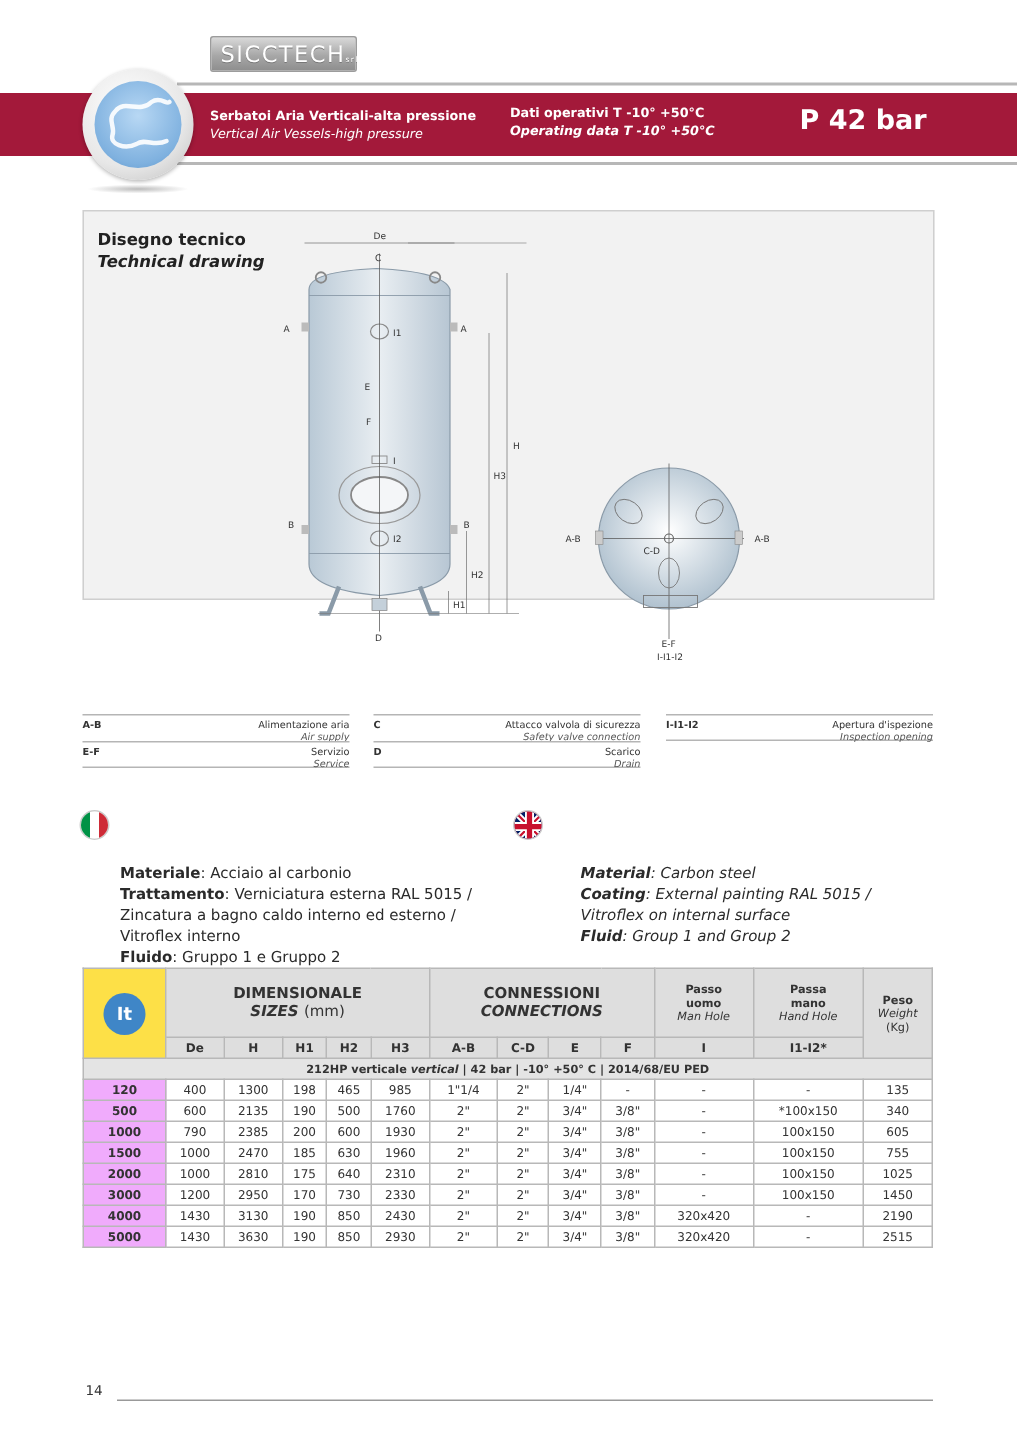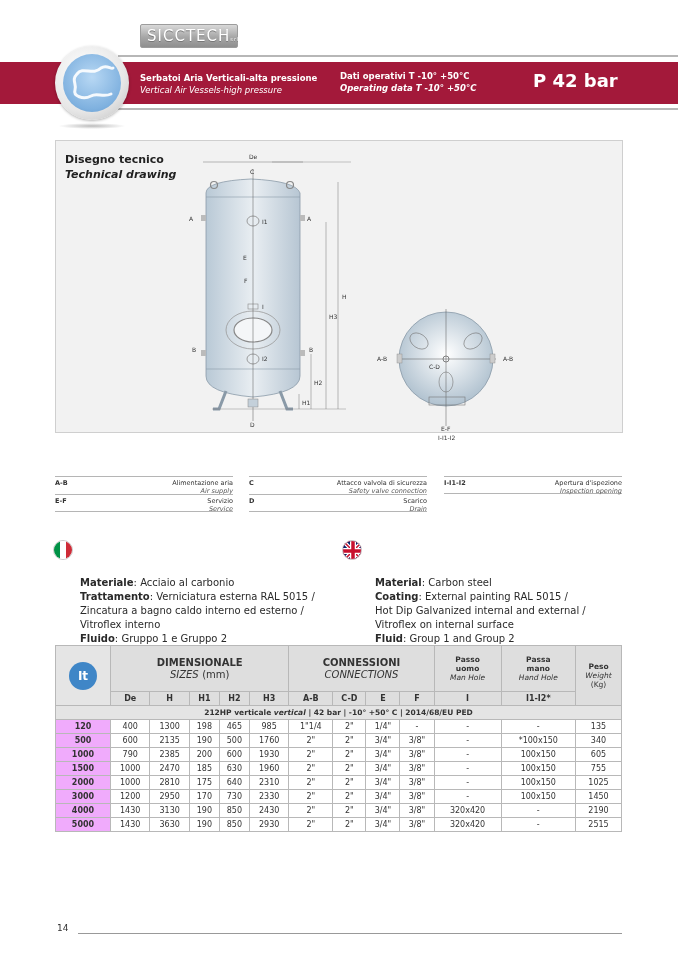--- a/index.html
+++ b/index.html
@@ -17,56 +17,56 @@
     background: radial-gradient(circle at 50% 40%, #b8d8f4 0%, #7fb1df 70%, #5b93c9 100%); }
   .circle svg { position: absolute; left: 8px; top: 8px; }
   .shadow { position: absolute; left: 58px; top: 123px; width: 68px; height: 6px; border-radius: 50%; background: radial-gradient(ellipse, #bbb 0%, rgba(255,255,255,0) 70%); }
   .band-text { position: absolute; color: #fff; font-size: 8.5px; line-height: 12px; }
   .band-text .b { font-weight: bold; }
   .band-text .i { font-style: italic; }
   .bt1 { left: 140px; top: 72px; }
   .bt2 { left: 340px; top: 70px; }
   .pressure { position: absolute; left: 533px; top: 70px; color: #fff; font-size: 18px; font-weight: bold; }
 
-  .drawing { position: absolute; left: 55px; top: 140px; width: 568px; height: 293px; background: #f2f2f2; border: 1px solid #cfcfcf; }
+  .drawing { position: absolute; left: 55px; top: 140px; width: 568px; height: 260px; background: #f2f2f2; border: 1px solid #cfcfcf; }
   .drawing .title { position: absolute; left: 9px; top: 11px; font-size: 11px; line-height: 15px; }
   .drawing .title .b { font-weight: bold; }
   .drawing .title .i { font-style: italic; font-weight: bold; }
   .drawing svg { position: absolute; left: 0; top: 0; }
 
   .legend { position: absolute; top: 476px; font-size: 6.5px; color: #333; }
   .legend .row { position: relative; height: 18px; border-top: 1px solid #b5b5b5; }
   .legend .row.last { border-bottom: 1px solid #b5b5b5; }
   .legend .code { position: absolute; left: 0; top: 2px; font-weight: bold; }
   .legend .it { position: absolute; right: 0; top: 2px; text-align: right; }
   .legend .en { position: absolute; right: 0; top: 10px; text-align: right; font-style: italic; color: #555; }
   .lg1 { left: 55px; width: 178px; }
   .lg2 { left: 249px; width: 178px; }
   .lg3 { left: 444px; width: 178px; }
 
   .spec { position: absolute; top: 536px; font-size: 10px; line-height: 14px; color: #2a2a2a; margin-top: 40px; }
   .spec .b { font-weight: bold; }
   .spec-it { left: 80px; }
-  .spec-en { left: 375px; }
+  .spec-en { left: 387px; font-style: italic; }
   .flag { position: absolute; top: 540px; width: 20px; height: 20px; border-radius: 50%; overflow: hidden; border: 1px solid #ccc; }
   .flag-it { left: 53px; display: flex; }
   .flag-it span { flex: 1; }
   .flag-uk { left: 342px; background: #c8102e; }
 
   table { position: absolute; left: 55px; top: 645px; width: 567px; border-collapse: collapse; font-size: 8px; }
   td, th { border: 1px solid #b8b8b8; text-align: center; height: 14px; padding: 0; color: #333; }
   th { background: #dedede; font-weight: bold; }
   .hdr-big { font-size: 10px; line-height: 12px; height: 46px; }
-  .hdr-big .i { font-style: italic; font-weight: normal; }
+  .hdr-big .i { font-style: italic; font-weight: bold; }
   .hdr-sm { font-size: 7.5px; line-height: 9px; }
   .hdr-sm .i { font-style: italic; font-weight: normal; text-align: center; }
   .subhdr th { height: 14px; }
   .note-row td { background: #e4e4e4; font-weight: bold; font-size: 7.5px; text-align: center; }
   td.model { background: #f0abfc; font-weight: bold; }
-  .logo-cell { background: #e5e5e5; }
+  .logo-cell { background: #fde047; }
   .badge { display: inline-block; width: 28px; height: 28px; border-radius: 50%; background: #3f86c7; color: #fff; font-weight: bold; font-size: 12px; line-height: 28px; }
 
   .pagenum { position: absolute; left: 57px; top: 923px; font-size: 9px; color: #333; }
   .footline { position: absolute; left: 78px; right: 56px; top: 933px; height: 1px; background: #999; }
 </style>
 </head>
 <body>
 
 <div class="logo"><span>SICCTECH</span><small>srl</small></div>
 <div class="topline"></div>
@@ -220,21 +220,20 @@
     <rect width="20" height="20" fill="#012169"></rect>
     <path d="M0 0 L20 20 M20 0 L0 20" stroke="#fff" stroke-width="4"></path>
     <path d="M0 0 L20 20 M20 0 L0 20" stroke="#c8102e" stroke-width="1.5"></path>
     <path d="M10 0 V20 M0 10 H20" stroke="#fff" stroke-width="6"></path>
     <path d="M10 0 V20 M0 10 H20" stroke="#c8102e" stroke-width="3.5"></path>
   </svg>
 </div>
 <div class="spec spec-en">
   <div><span class="b">Material</span>: <span>Carbon steel</span></div>
   <div><span class="b">Coating</span>: <span>External painting RAL 5015 /</span></div>
-  <div>Hot Dip Galvanized internal and external /</div>
   <div>Vitroflex on internal surface</div>
   <div><span class="b">Fluid</span>:  <span>Group 1 and Group 2</span></div>
 </div>
 
 <table>
   <thead>
     <tr>
       <th rowspan="2" class="logo-cell" style="width:55px">
         <span class="badge">It</span>
       </th>

